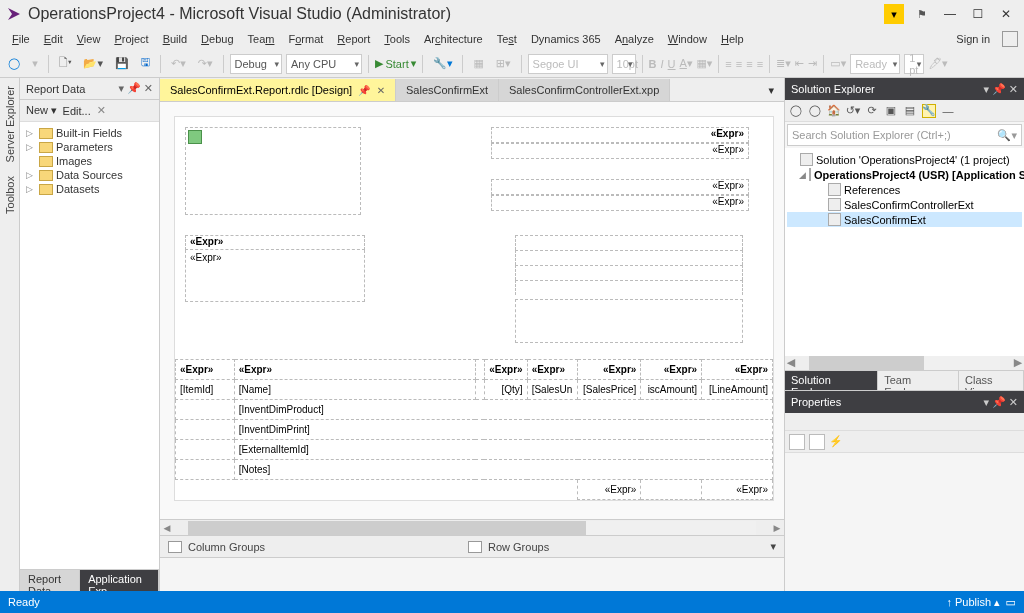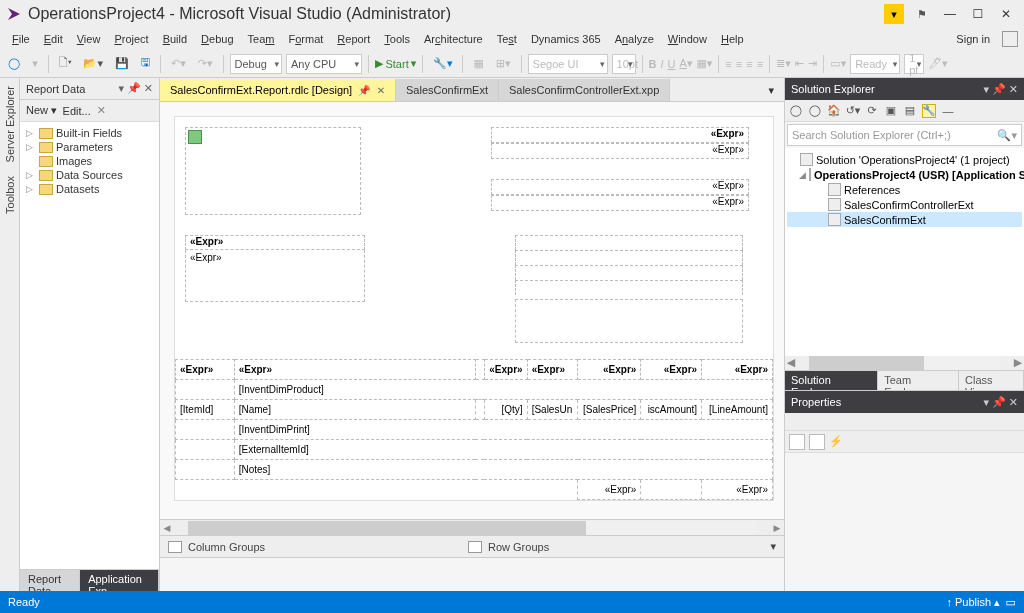--- a/index.html
+++ b/index.html
@@ -286,33 +286,33 @@
             <th style="width:58px">«Expr»</th>
             <th style="width:238px" colspan="1">«Expr»</th>
             <th style="width:4px"></th>
             <th class="r" style="width:36px">«Expr»</th>
             <th style="width:50px">«Expr»</th>
             <th class="r" style="width:60px">«Expr»</th>
             <th class="r" style="width:60px">«Expr»</th>
             <th class="r" style="width:70px">«Expr»</th>
           </tr>
           <tr>
-                <td></td>
-                <td colspan="7">[InventDimProduct]</td>
-              </tr>
-          <tr>
             <td>[ItemId]</td>
             <td>[Name]</td>
             <td></td>
             <td class="r">[Qty]</td>
             <td>[SalesUn</td>
             <td class="r">[SalesPrice]</td>
             <td class="r">iscAmount]</td>
             <td class="r">[LineAmount]</td>
           </tr>
+          <tr>
+                <td></td>
+                <td colspan="7">[InventDimProduct]</td>
+              </tr>
           <tr>
                 <td></td>
                 <td colspan="7">[InventDimPrint]</td>
               </tr>
           <tr>
                 <td></td>
                 <td colspan="7">[ExternalItemId]</td>
               </tr>
           <tr>
                 <td></td>

